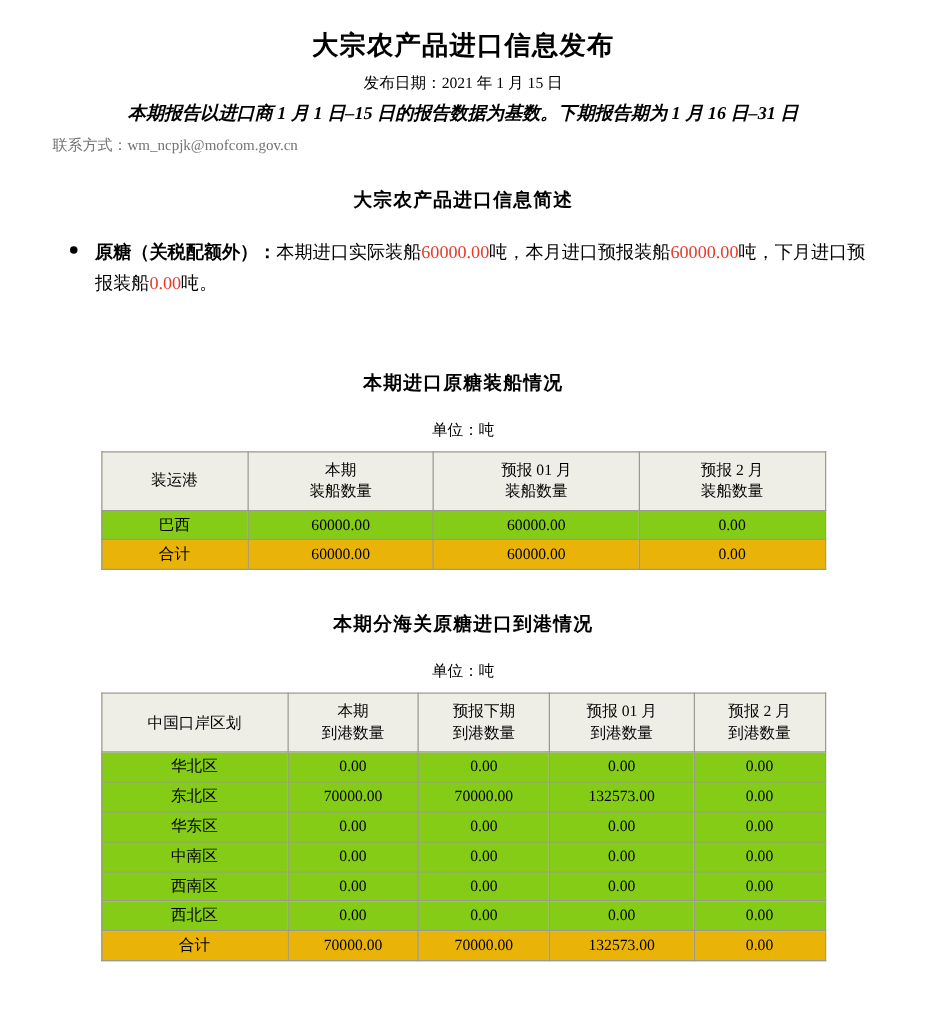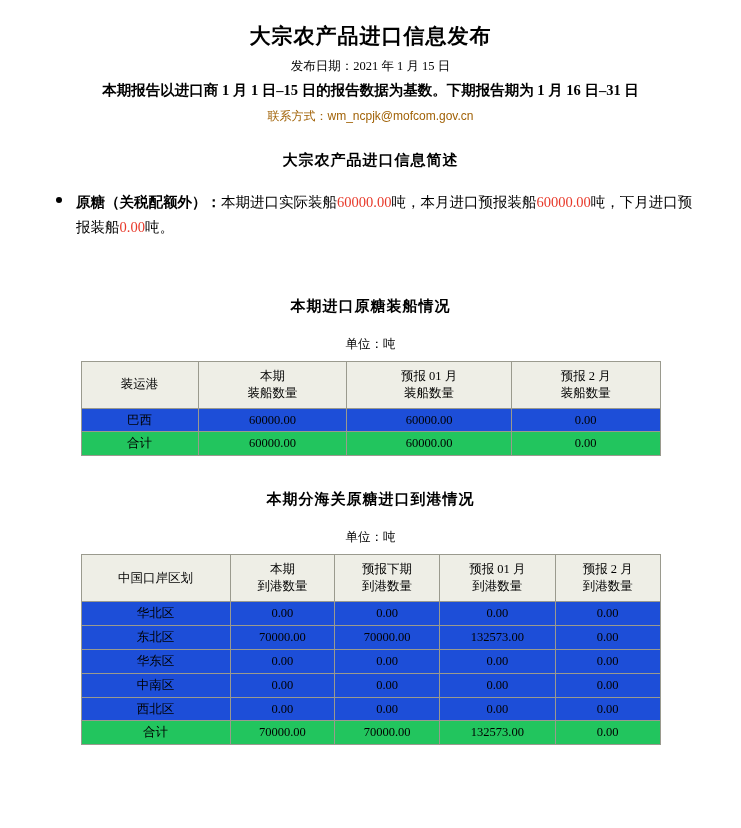--- a/index.html
+++ b/index.html
@@ -30,27 +30,28 @@
   .pub-date {
     text-align: center;
     font-size: 12.5px;
     margin: 0 0 6px 0;
   }
   .report-note {
     text-align: center;
     font-weight: bold;
     font-size: 14.5px;
     margin: 0 0 8px 0;
+    font-style: italic;
   }
   .contact {
-    text-align: center;
+    text-align: left;
     font-size: 12px;
-    color: #a16207;
+    color: #737373;
     margin: 0 0 26px 0;
-    font-family: Liberation Sans, sans-serif;
+    font-family: Liberation Serif, serif;
   }
   .section-title {
     text-align: center;
     font-family: "DejaVu Sans", "Liberation Sans", sans-serif;
     font-weight: bold;
     font-size: 15px;
     letter-spacing: 1px;
     margin: 0 0 20px 0;
   }
   .summary {
@@ -101,24 +102,24 @@
     text-align: center;
     padding: 3px 4px;
     line-height: 1.35;
   }
   thead th {
     background: #eeeee6;
     font-weight: normal;
     padding: 6px 4px;
   }
   tbody td {
-    background: #1d4ed8;
+    background: #84cc16;
   }
   tbody tr.total td {
-    background: #22c55e;
+    background: #eab308;
     margin-top: 13px;
   }
   .hdr-l1 { display: block; }
   .hdr-l2 { display: block; }
 </style>
 </head>
 <body>
 
 <div class="page">
 
@@ -229,20 +230,27 @@
         <td>0.00</td>
       </tr>
       <tr>
         <td>中南区</td>
         <td>0.00</td>
         <td>0.00</td>
         <td>0.00</td>
         <td>0.00</td>
       </tr>
       <tr>
+        <td>西南区</td>
+        <td>0.00</td>
+        <td>0.00</td>
+        <td>0.00</td>
+        <td>0.00</td>
+      </tr>
+      <tr>
         <td>西北区</td>
         <td>0.00</td>
         <td>0.00</td>
         <td>0.00</td>
         <td>0.00</td>
       </tr>
       <tr class="total">
         <td>合计</td>
         <td>70000.00</td>
         <td>70000.00</td>

